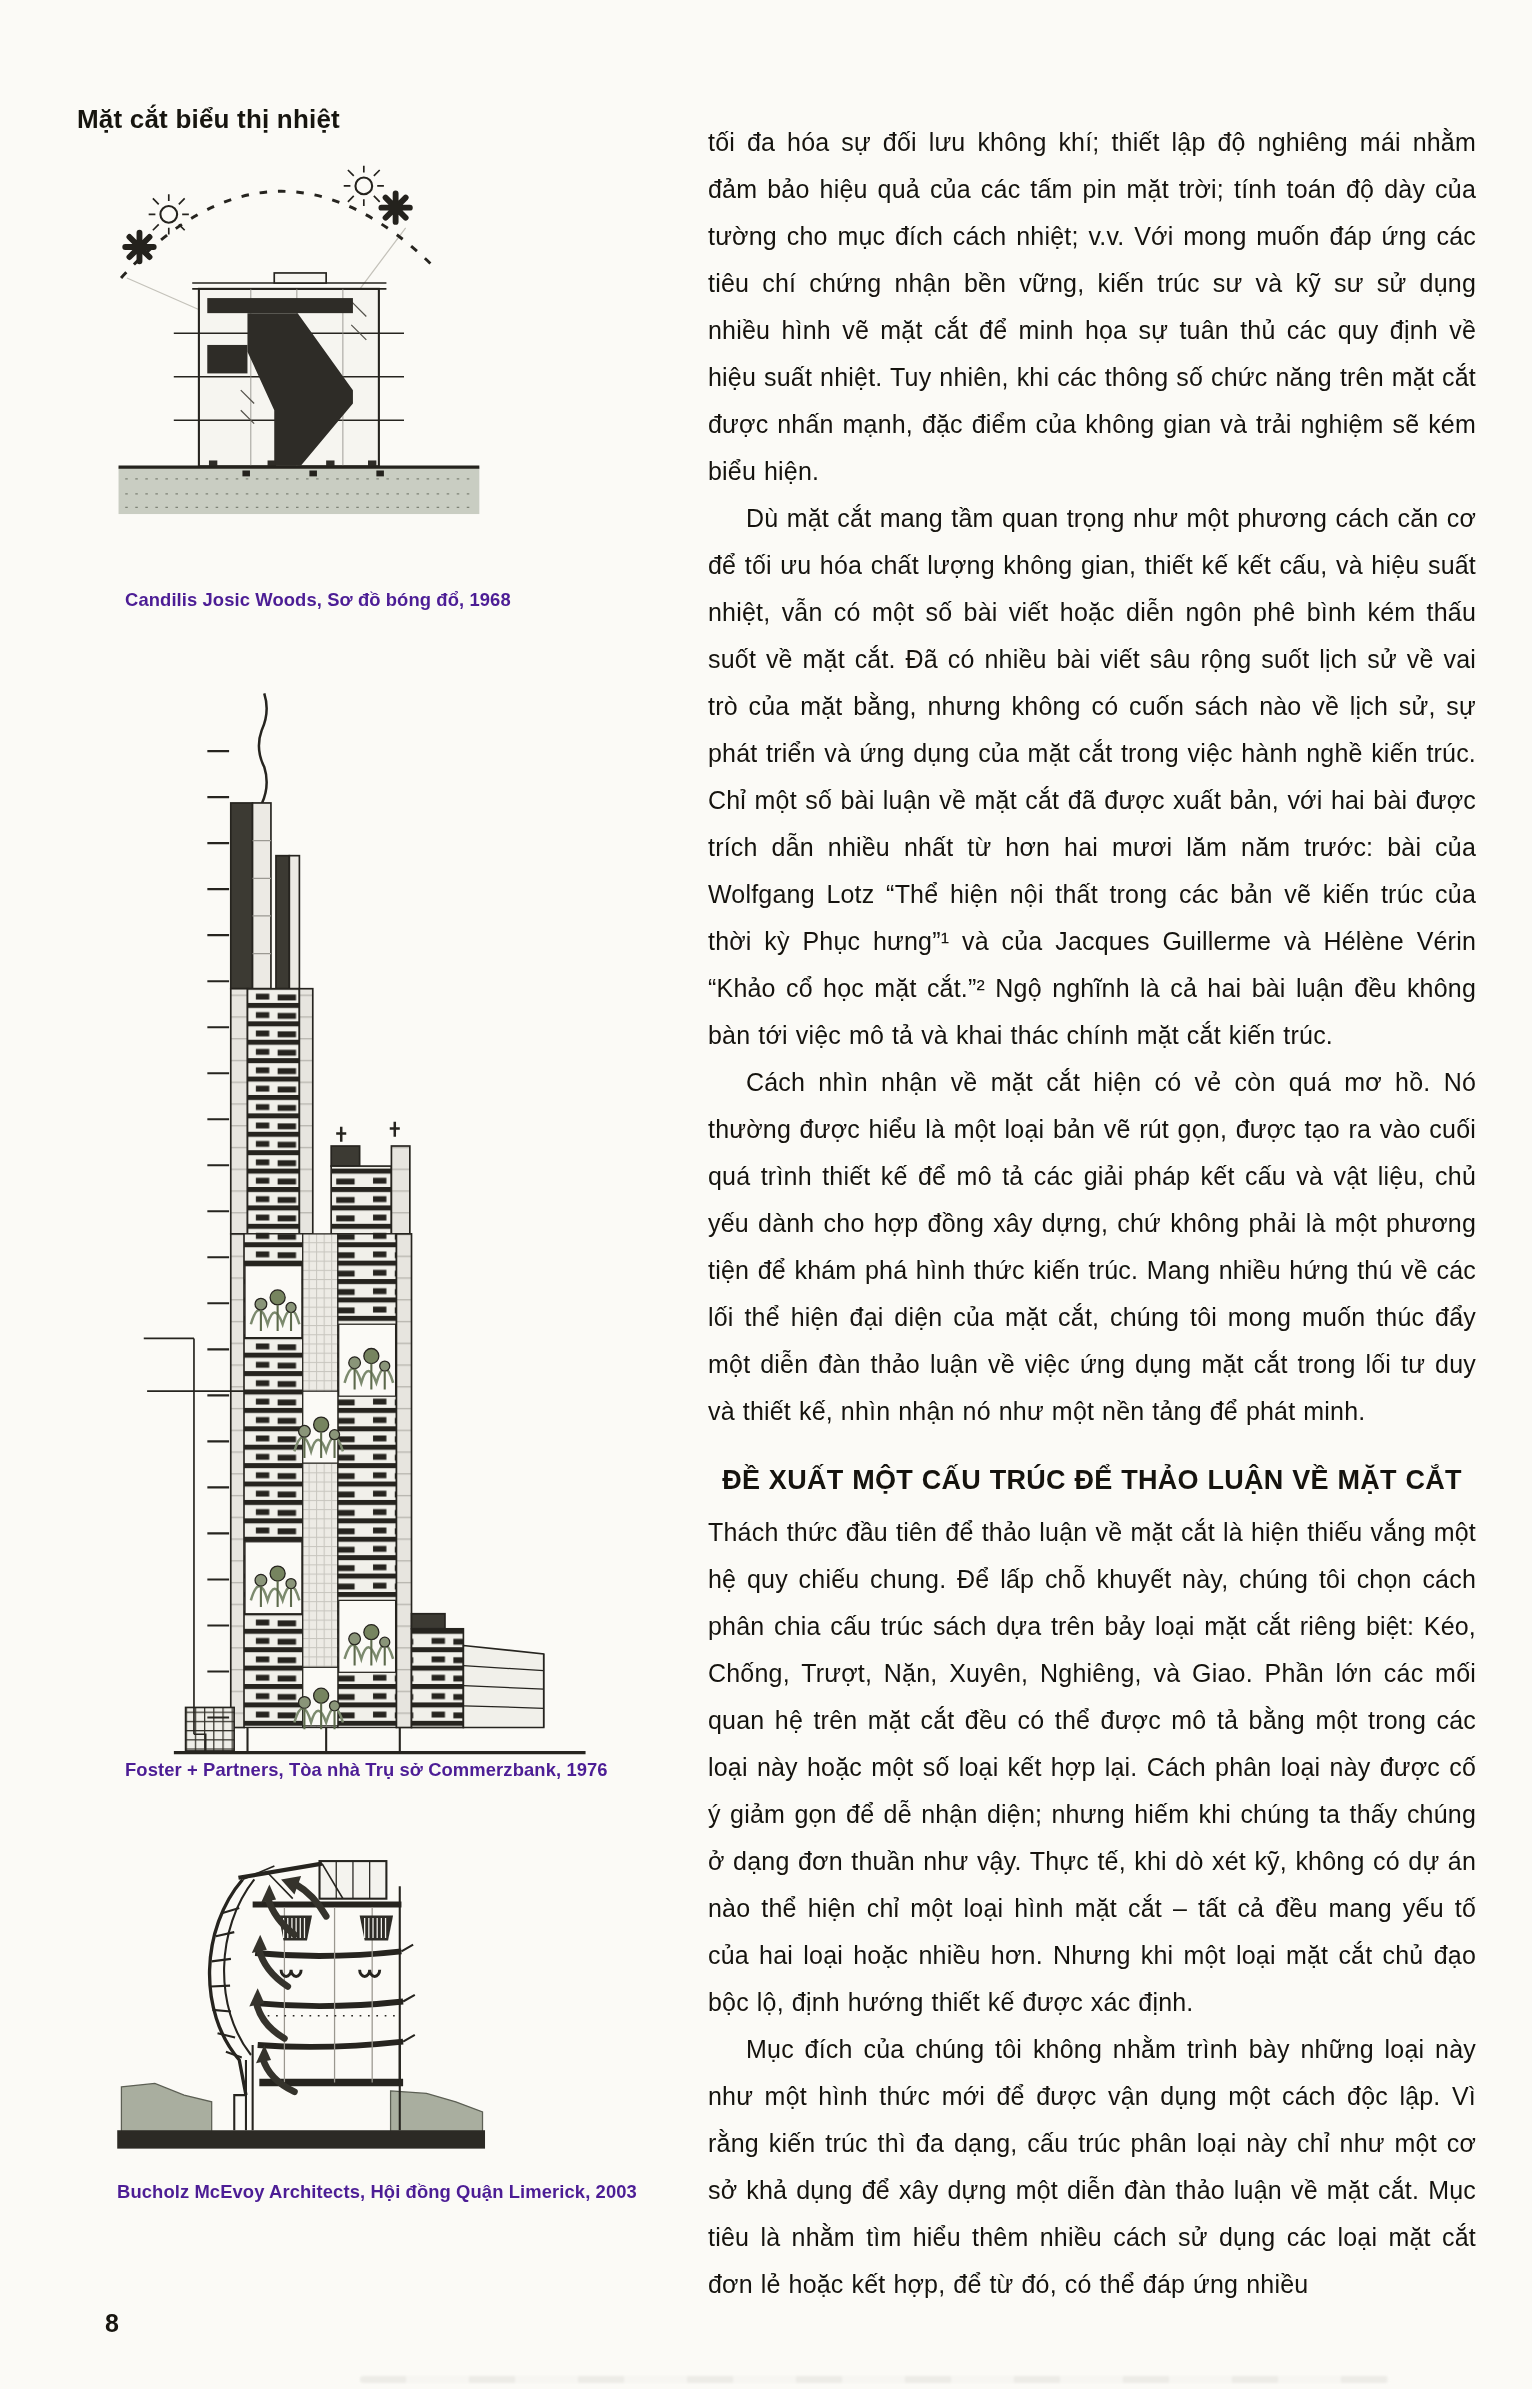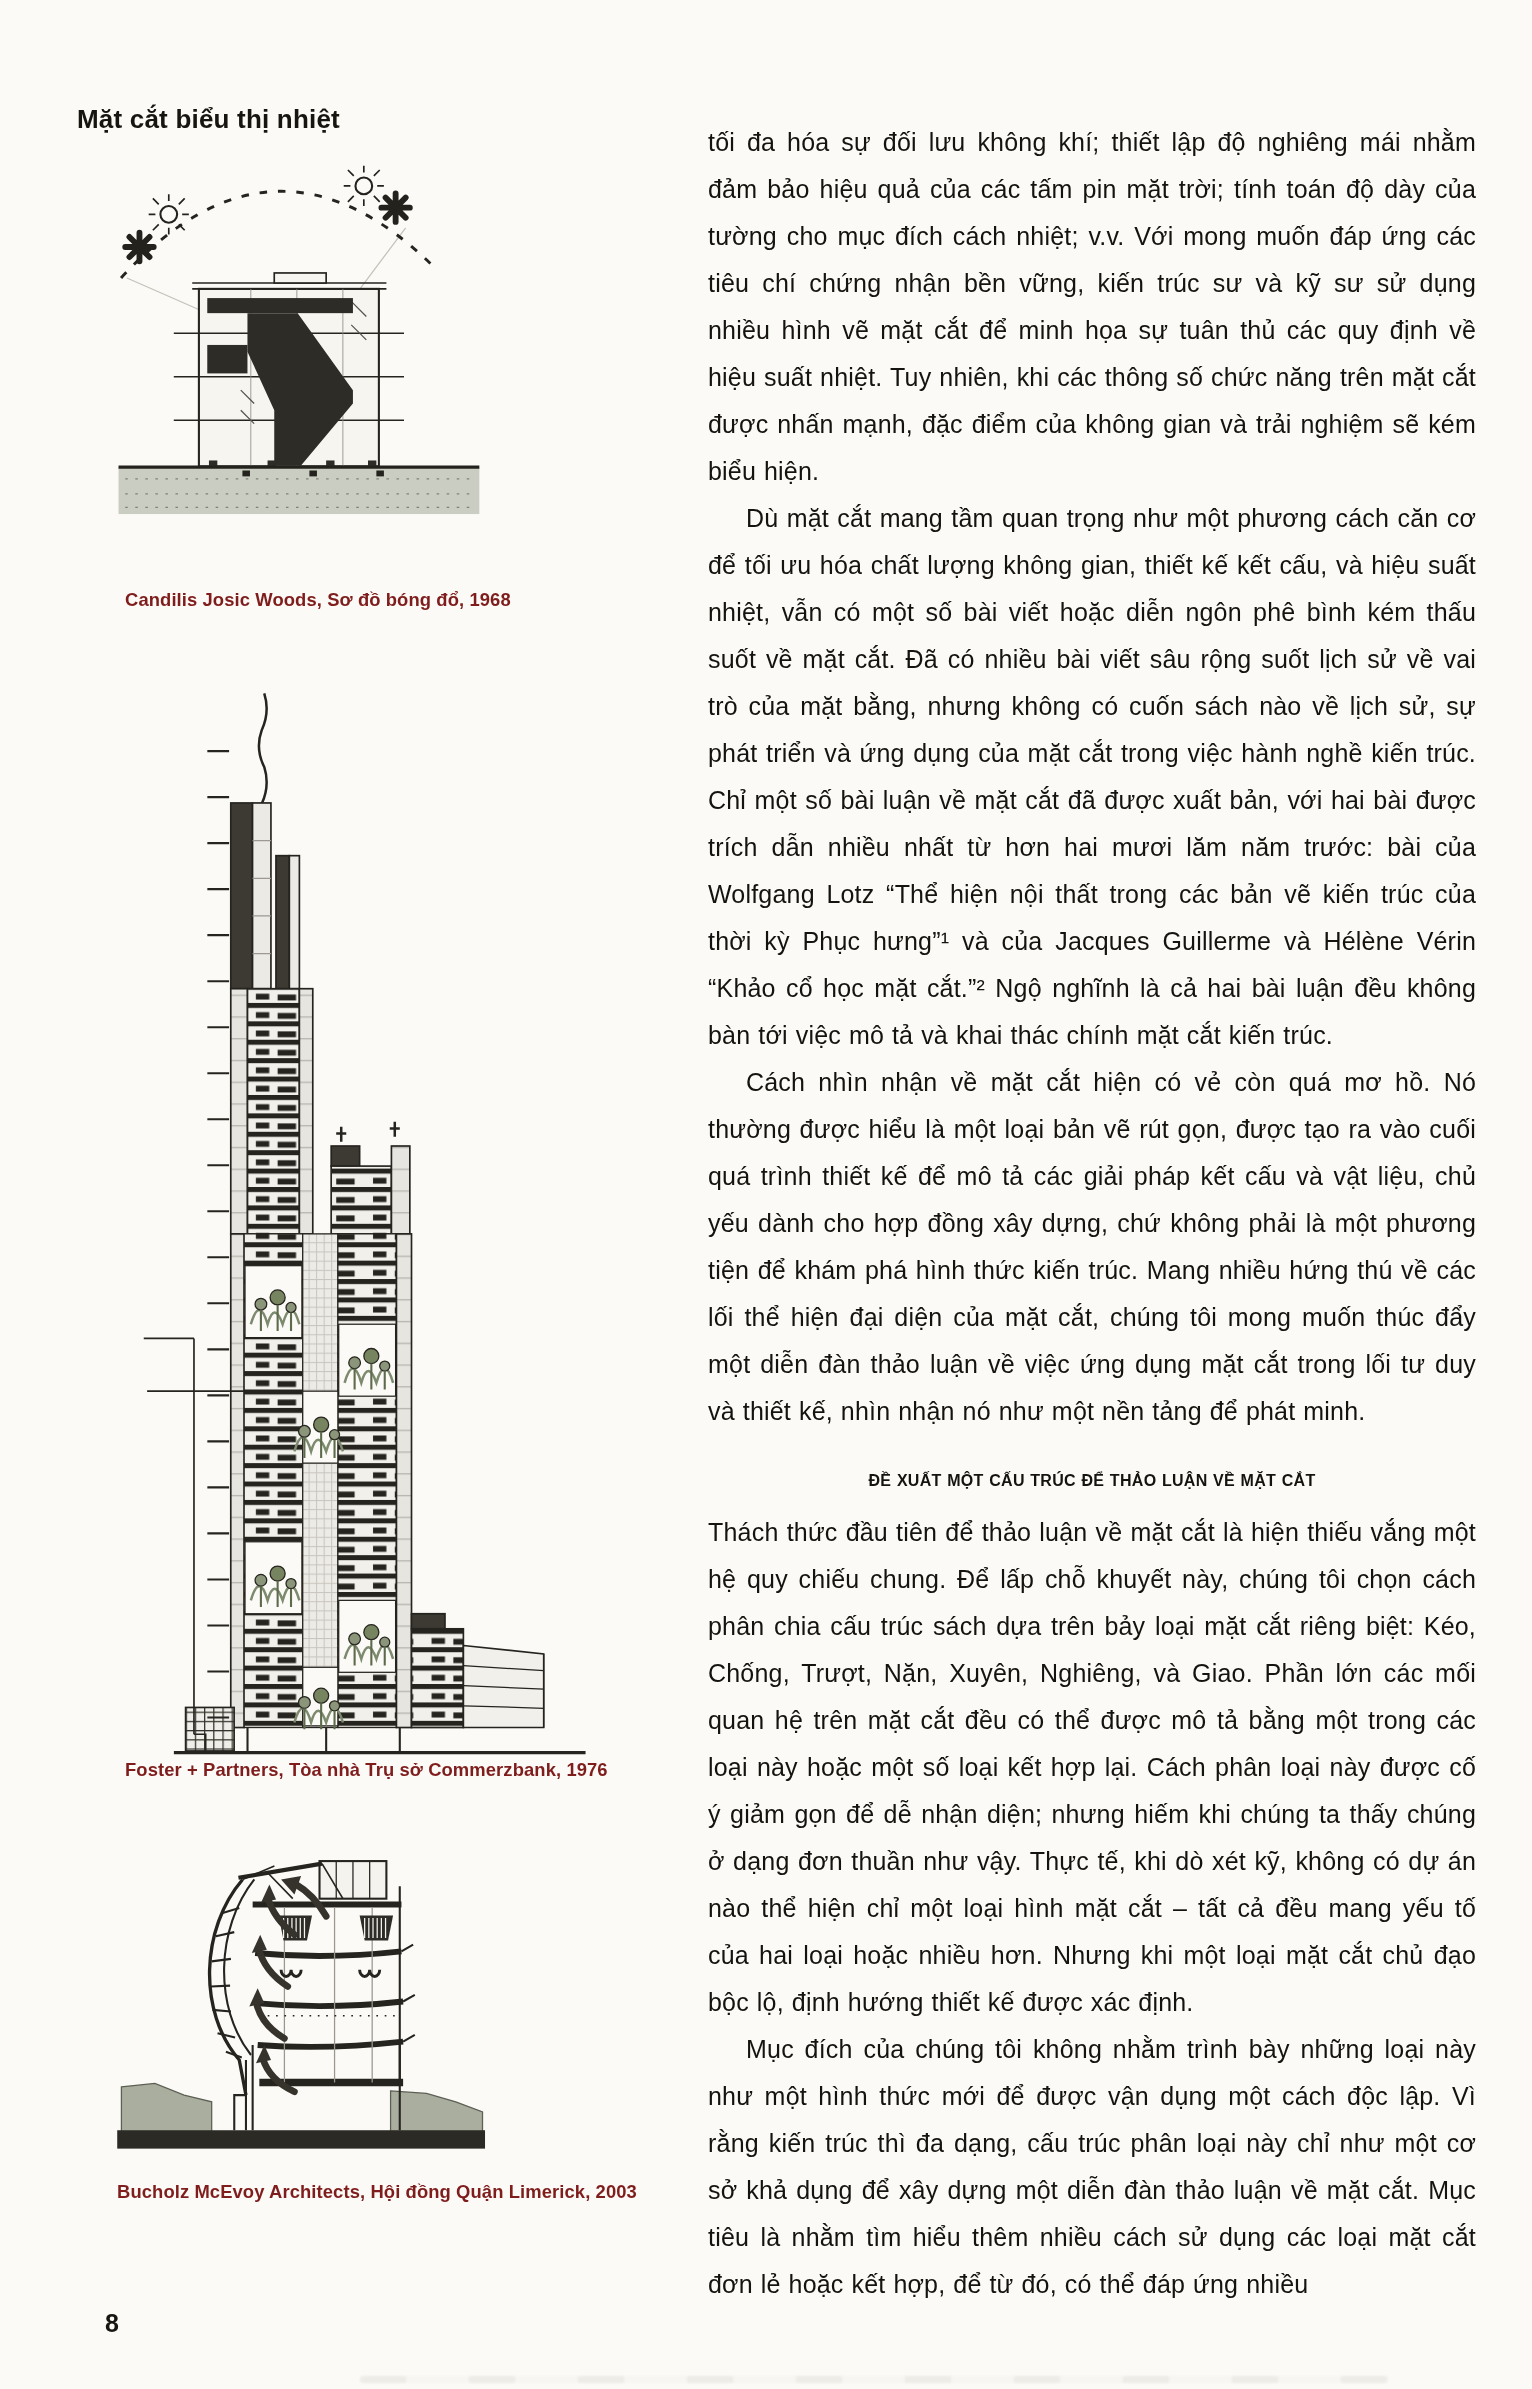--- a/index.html
+++ b/index.html
@@ -12,34 +12,34 @@
   .left-heading{
     position:absolute;left:77px;top:104px;
     font-size:26px;font-weight:bold;letter-spacing:0.2px;
   }
   .fig{position:absolute;}
   #fig1{left:75px;top:134px;width:586px;height:519px;}
   #fig2{left:75px;top:690px;width:586px;height:1071px;}
   #fig3{left:75px;top:1836px;width:586px;height:326px;}
   .fig-caption{
     position:absolute;font-size:18.4px;font-weight:bold;
-    letter-spacing:0.1px;white-space:nowrap;color:#7f1d1d;
+    letter-spacing:0.1px;white-space:nowrap;color:#4c1d95;
   }
   #cap1{left:125px;top:589px;}
   #cap2{left:125px;top:1759px;}
   #cap3{left:117px;top:2157px;margin-top:24px;}
   .body-col{
     position:absolute;left:708px;top:119px;width:768px;
     font-size:25px;line-height:47px;text-align:justify;
     letter-spacing:0.2px;word-spacing:0.8px;color:#15130e;
   }
   .body-col p{margin:0;}
   .body-col p.indent{text-indent:38px;}
   .section-heading{
-    font-size:16px;font-weight:bold;letter-spacing:0.3px;
+    font-size:27px;font-weight:bold;letter-spacing:0.3px;
     margin:22px 0 5px 0;text-align:center;
   }
   .page-number{
     position:absolute;left:105px;top:2309px;
     font-size:25px;font-weight:bold;
   }
   .scan-smudge{
     position:absolute;left:360px;top:2376px;width:1029px;height:6.7px;
     background:repeating-linear-gradient(90deg,#e2e1db 0 46px,#f4f3ef 46px 109px);
     opacity:.55;border-radius:3.3px;filter:blur(0.8px);

